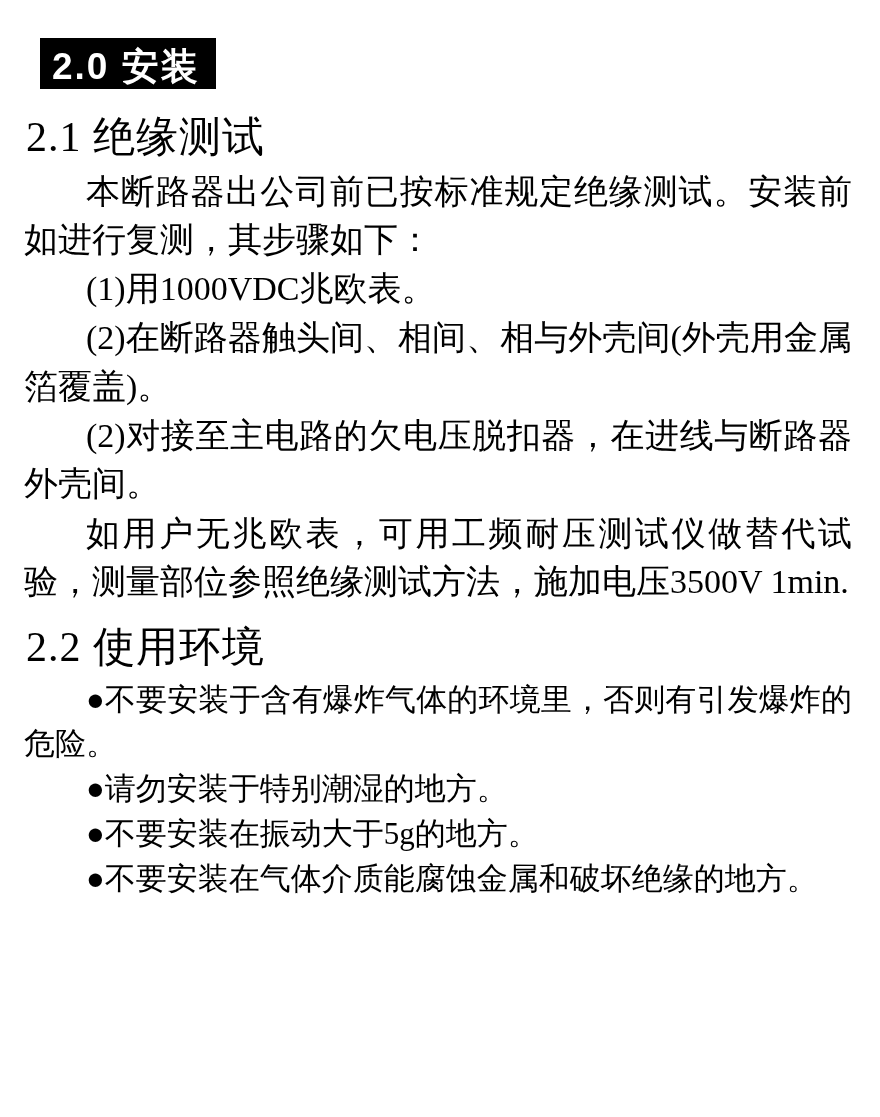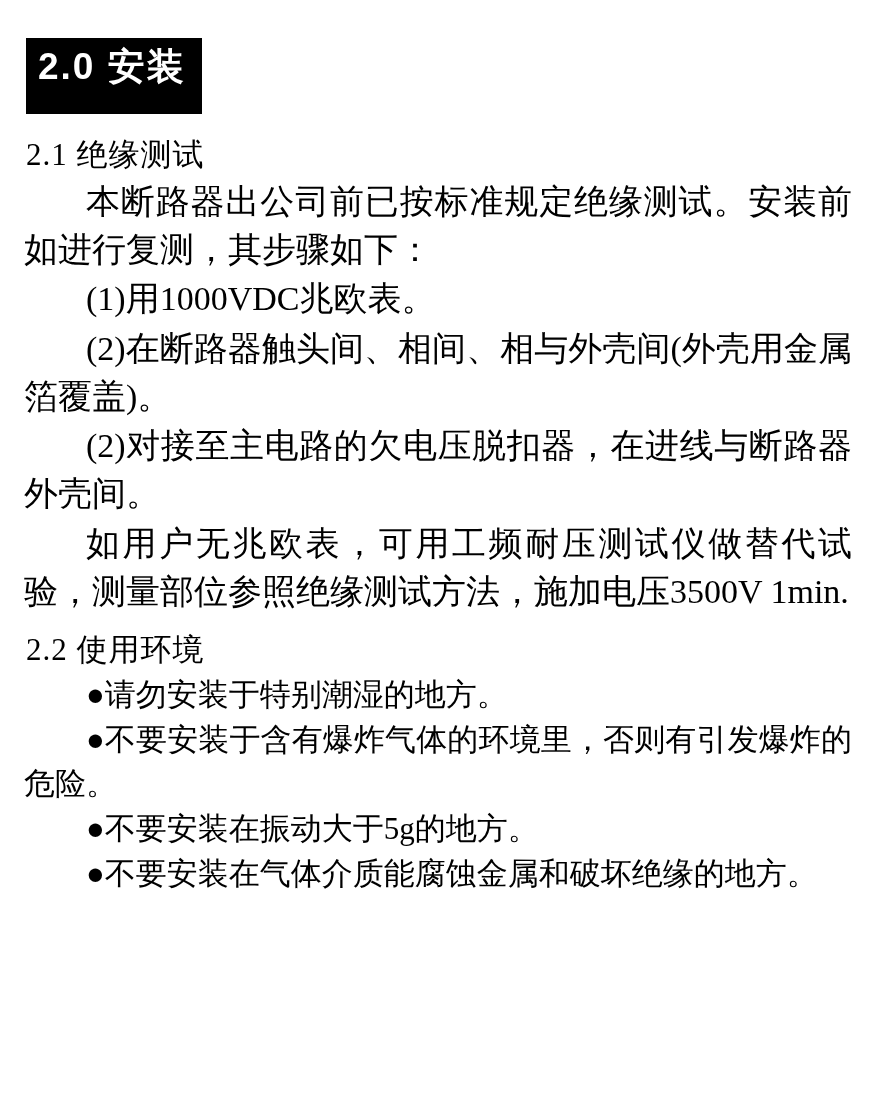--- a/index.html
+++ b/index.html
@@ -23,25 +23,25 @@
   }
   .chapter-banner {
     display: inline-block;
     background: #000000;
     color: #ffffff;
     font-family: "Liberation Sans", "DejaVu Sans", sans-serif;
     font-size: 37px;
     font-weight: bold;
     letter-spacing: 2px;
     line-height: 1.0;
-    padding: 10px 16px 29px 12px;
-    margin: 8px 0 14px 2px;
+    padding: 10px 16px 4px 12px;
+    margin: 8px 0 14px 16px;
   }
   .section-title {
-    font-size: 31px;
+    font-size: 42px;
     line-height: 1.35;
     margin: 6px 0 2px 2px;
     letter-spacing: 1px;
     font-family: "Liberation Serif", "DejaVu Serif", serif;
   }
   .para {
     font-size: 34px;
     line-height: 1.42;
     margin: 0 0 1px 0;
     text-align: justify;
@@ -78,22 +78,22 @@
 
   <p class="para indent">(2)对接至主电路的欠电压脱扣器，在进线与断路器外壳间。</p>
 
 
   <p class="para indent">如用户无兆欧表，可用工频耐压测试仪做替代试验，测量部位参照绝缘测试方法，施加电压3500V  1min.</p>
 
   <div class="gap-small"></div>
 
   <div class="section-title">2.2  使用环境</div>
 
+  <p class="bullet-para">●不要安装于含有爆炸气体的环境里，否则有引发爆炸的危险。</p>
+
   <p class="bullet-para">●请勿安装于特别潮湿的地方。</p>
-
-  <p class="bullet-para">●不要安装于含有爆炸气体的环境里，否则有引发爆炸的危险。</p>
 
 
   <p class="bullet-para">●不要安装在振动大于5g的地方。</p>
 
   <p class="bullet-para">●不要安装在气体介质能腐蚀金属和破坏绝缘的地方。</p>
 
 </div>
 
 </body></html>

